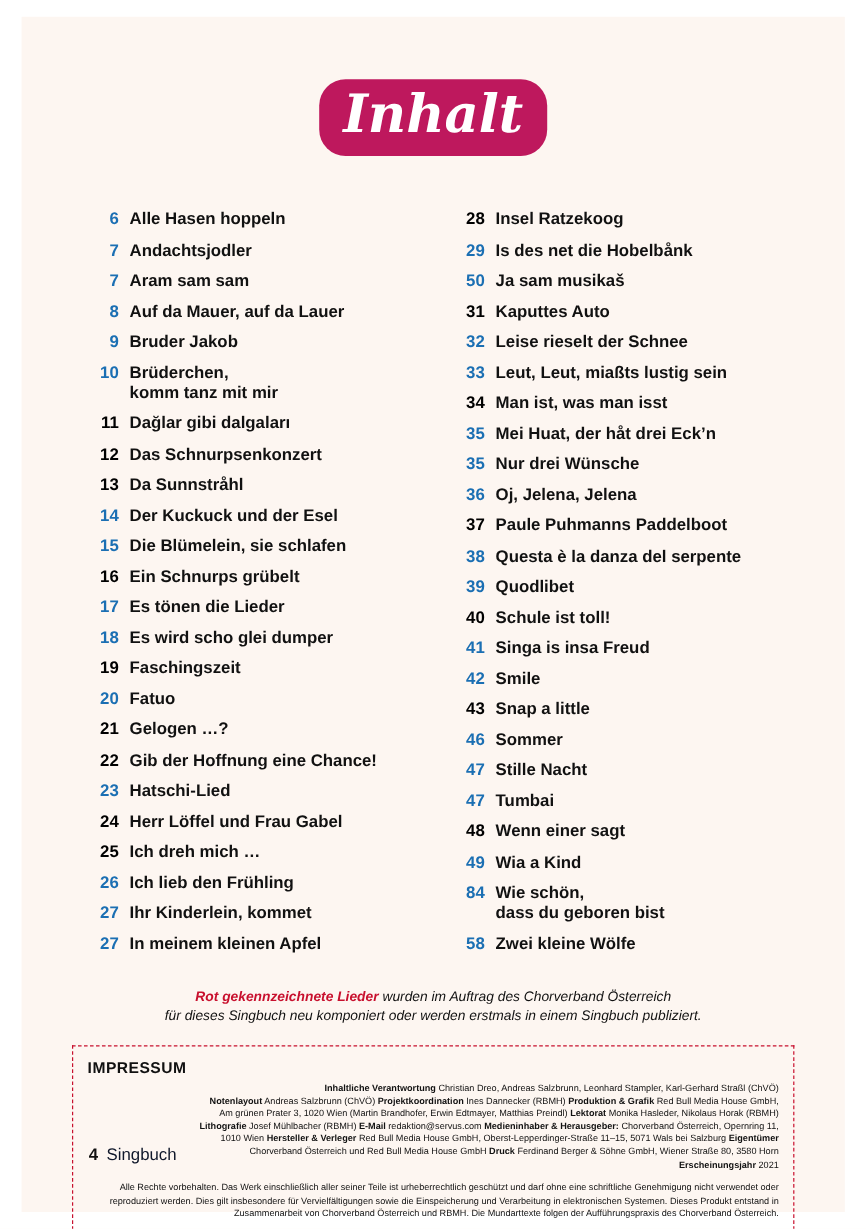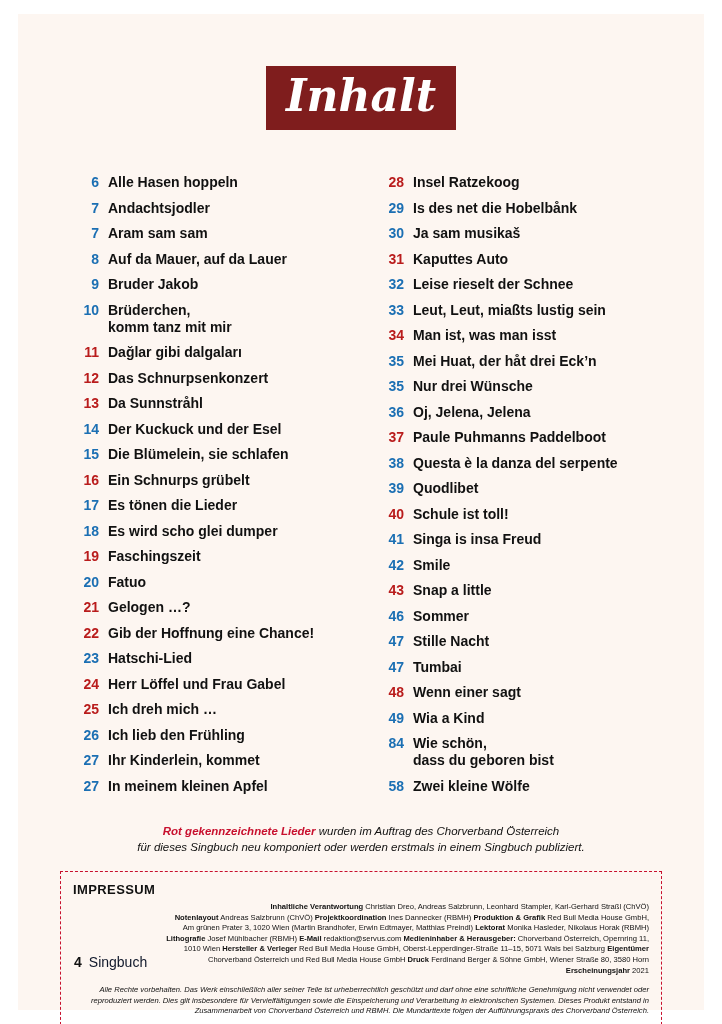--- a/index.html
+++ b/index.html
@@ -22,29 +22,30 @@
     height: 996px;
     background: #fdf6f1;
     box-sizing: border-box;
   }
   .title-wrap {
     text-align: center;
     margin-top: 52px;
   }
   .title {
     display: inline-block;
-    background: #7f1d1d;
+    background: #be185d;
     color: #ffffff;
     font-family: "DejaVu Serif", serif;
     font-weight: bold;
     font-style: italic;
     font-size: 44px;
     line-height: 1;
     padding: 8px 20px 12px 20px;
     letter-spacing: 0px;
+    border-radius: 22px;
   }
   .columns {
     display: flex;
     margin-top: 44px;
     padding: 0 48px 0 56px;
     box-sizing: border-box;
   }
   .col {
     width: 50%;
     box-sizing: border-box;
@@ -69,21 +70,21 @@
   }
   .entry .ttl {
     font-size: 14px;
     font-weight: bold;
     line-height: 17px;
     color: #111111;
   }
   .entry .ttl .l2 {
     display: block;
   }
-  .num.red { color: #b91c1c; }
+  .num.red { color: #000000; }
   .num.blue { color: #1b6fb3; }
 
   .note {
     text-align: center;
     margin-top: 20px;
     font-size: 11.5px;
     line-height: 16px;
     color: #111111;
     padding: 0 84px;
   }
@@ -111,21 +112,20 @@
     margin: 0 0 7px 0;
     font-size: 7.6px;
     line-height: 10.6px;
     color: #111;
     text-align: right;
   }
   .impressum p.legal {
     margin-top: 9px;
     margin-bottom: 0;
     line-height: 10.6px;
-    font-style: italic;
   }
   .impressum b { font-weight: bold; }
 
   .footer {
     position: absolute;
     left: 56px;
     bottom: 40px;
     display: flex;
     align-items: baseline;
   }
@@ -251,21 +251,21 @@
     <div class="col right" id="col-right">
         <div class="entry">
           <span class="num red">28</span>
           <span class="ttl">Insel Ratzekoog</span>
         </div>
         <div class="entry">
           <span class="num blue">29</span>
           <span class="ttl">Is des net die Hobelbånk</span>
         </div>
         <div class="entry">
-          <span class="num blue">30</span>
+          <span class="num blue">50</span>
           <span class="ttl">Ja sam musikaš</span>
         </div>
         <div class="entry">
           <span class="num red">31</span>
           <span class="ttl">Kaputtes Auto</span>
         </div>
         <div class="entry">
           <span class="num blue">32</span>
           <span class="ttl">Leise rieselt der Schnee</span>
         </div>

